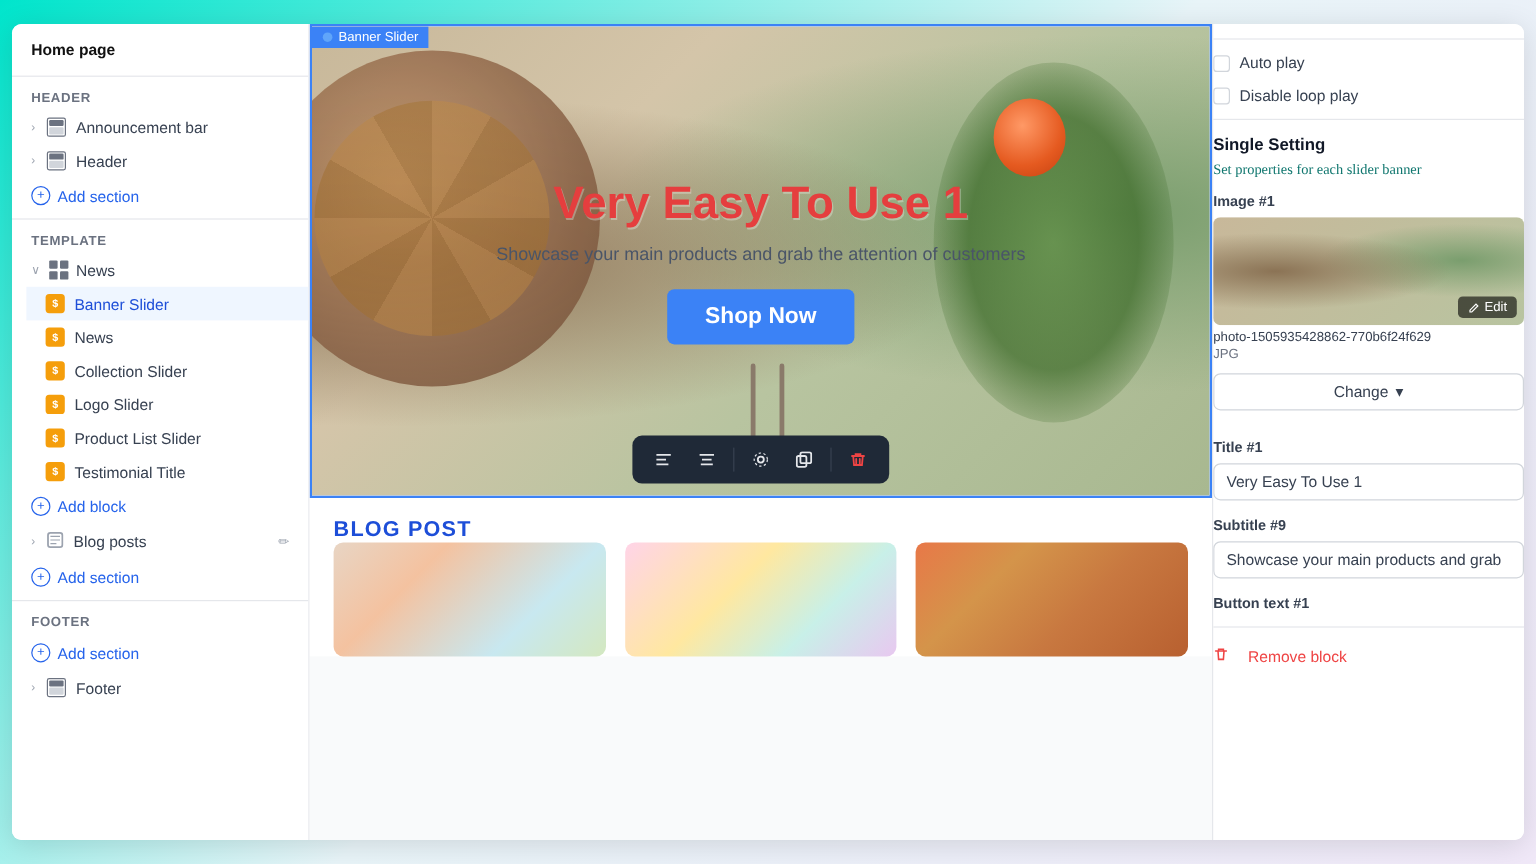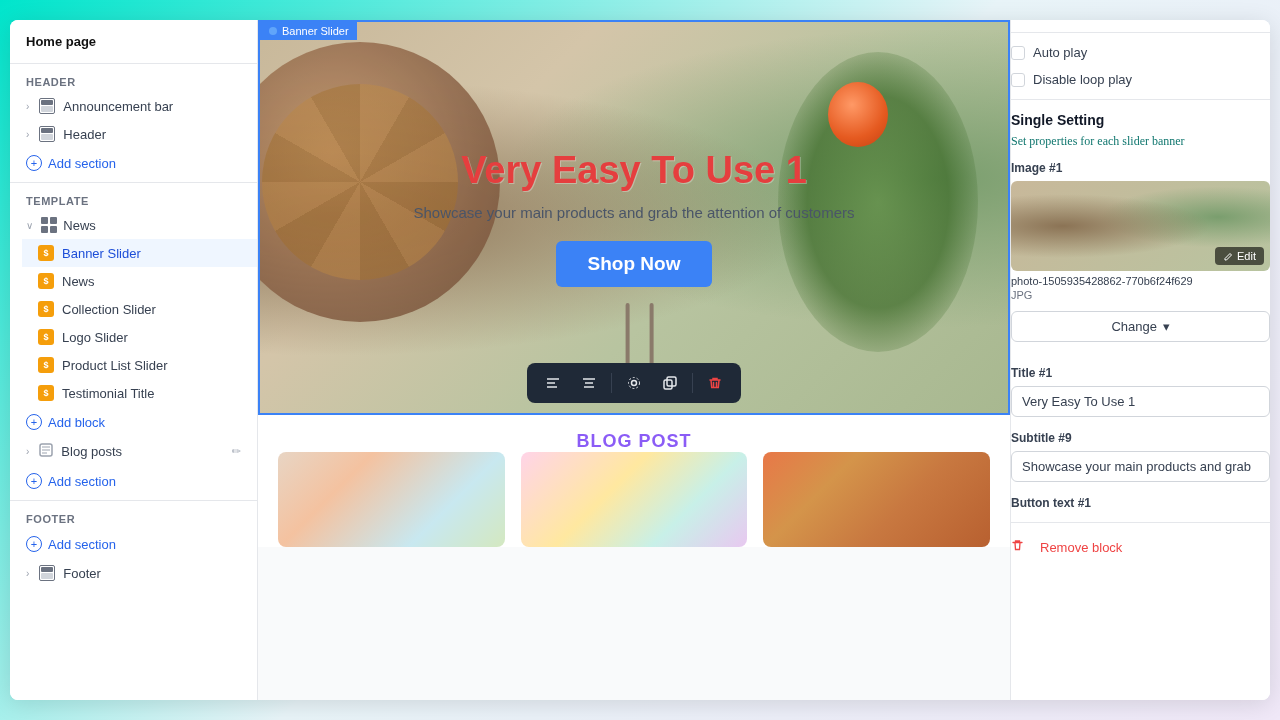--- a/index.html
+++ b/index.html
@@ -341,22 +341,21 @@
     .toolbar-delete { color: #ef4444; }
 
     
     .blog-post-section {
       background: #fff;
       padding: 16px 20px 0;
     }
     .blog-post-label {
       font-size: 18px;
       font-weight: 700;
-      color: #8b5cf6;
-      text-align: center;
+      color: #1d4ed8;
       letter-spacing: 1px;
       text-transform: uppercase;
       margin-bottom: 0;
     }
     .blog-cards {
       display: flex;
       gap: 16px;
     }
     .blog-card {
       flex: 1;

